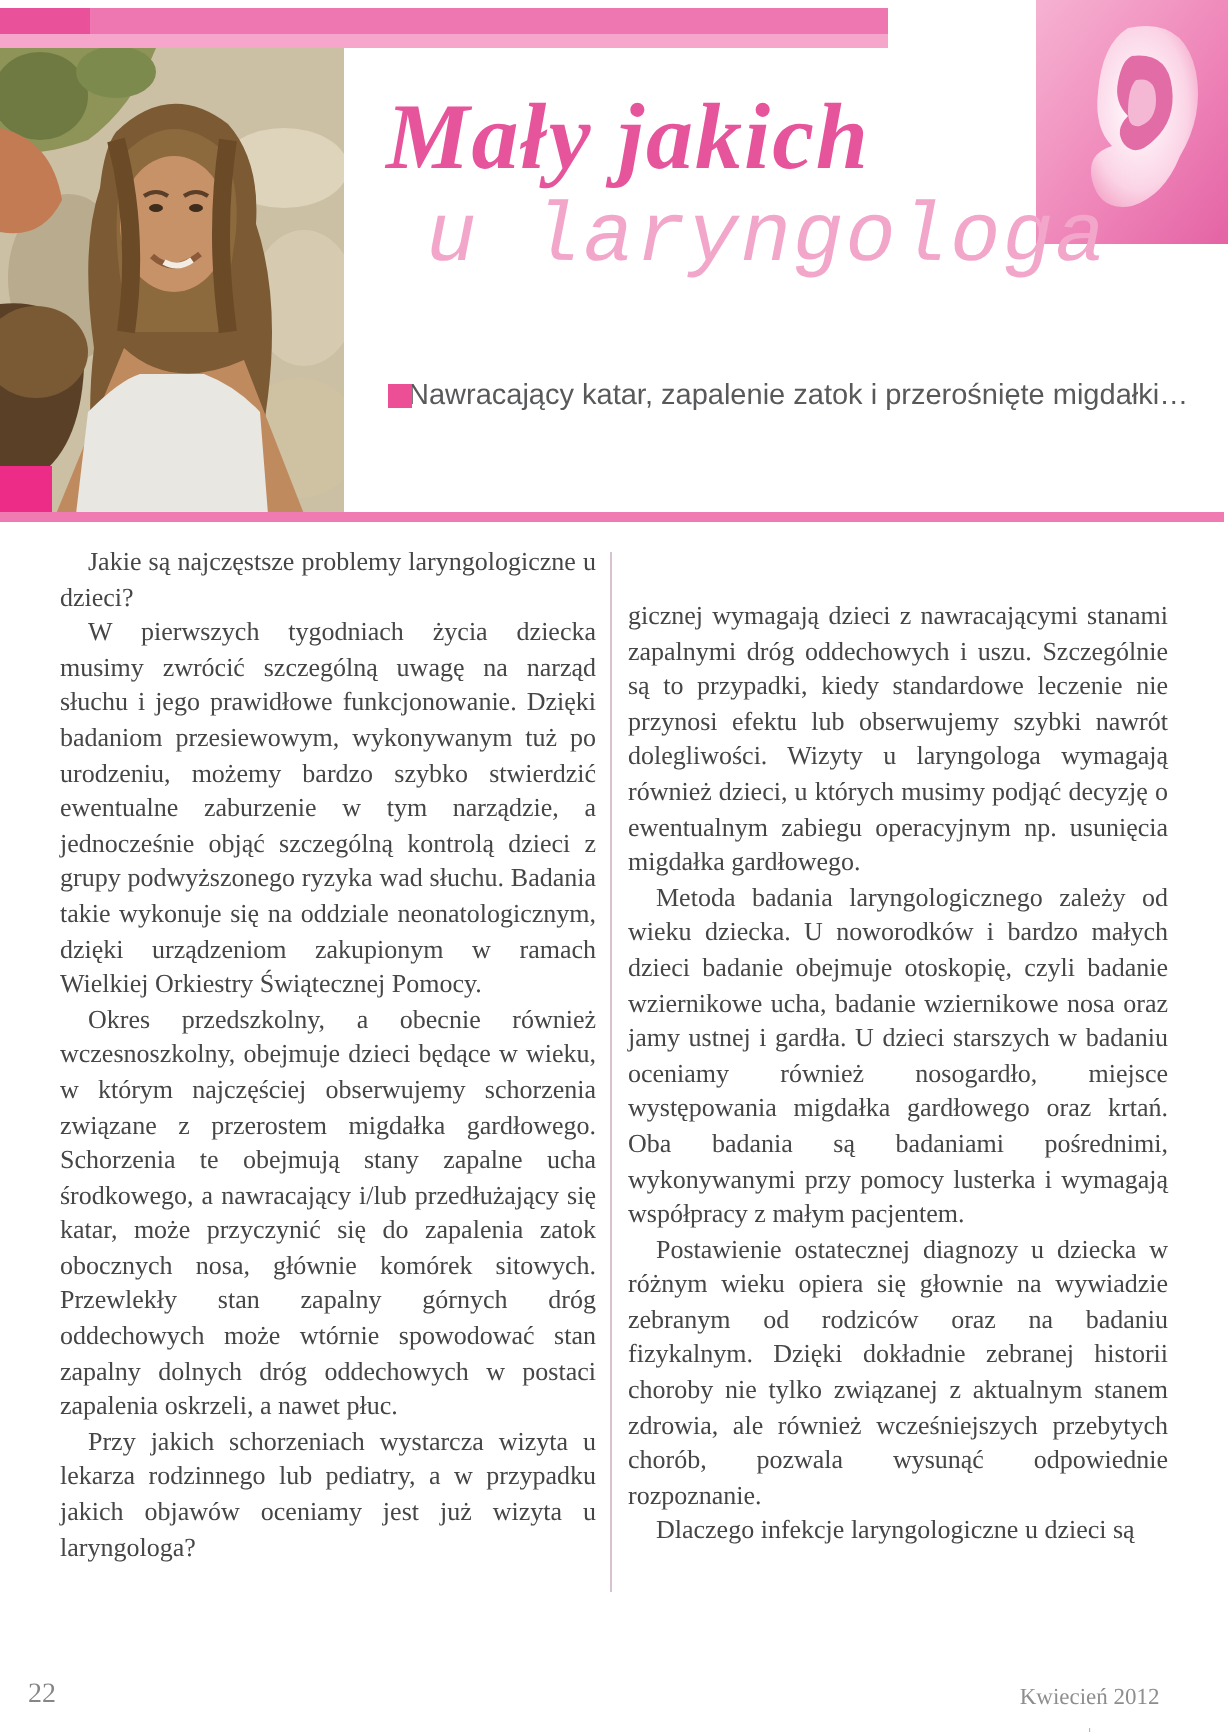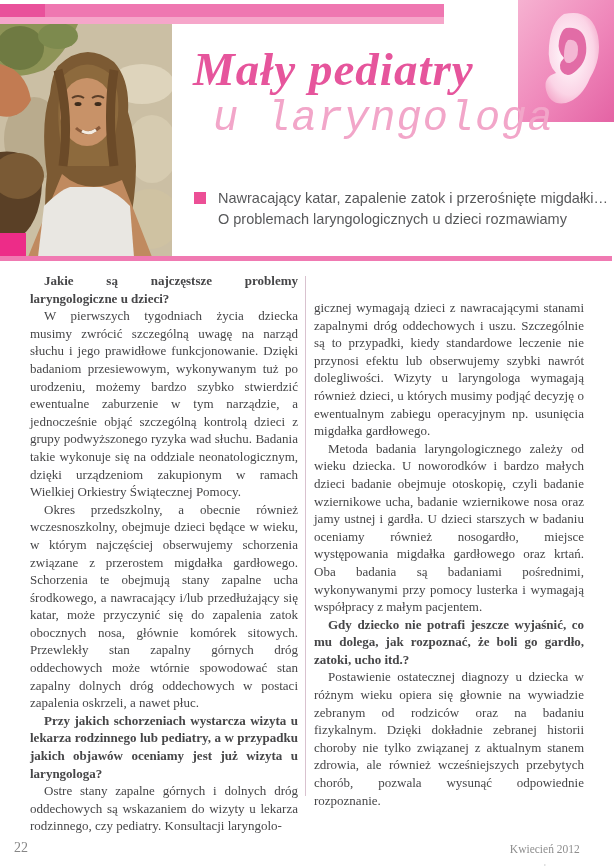--- a/index.html
+++ b/index.html
@@ -24,34 +24,34 @@
   .title2{
     position:absolute;left:193px;top:96px;width:420px;
     font-family:Liberation Mono, monospace;font-style:italic;font-weight:normal;
     font-size:42px;line-height:1.1;color:#f2a6c9;letter-spacing:1px;white-space:nowrap;margin-left:20px;
   }
   
   .lead{position:absolute;left:194px;top:188px;width:410px;}
   .lead-bullet{
     position:absolute;left:0;top:4px;width:12px;height:12px;background:#ec4f96;
   }
-  .lead-lines{margin-left:24px;font-family:"Liberation Sans", sans-serif;
+  .lead-lines{margin-left:10px;font-family:"Liberation Sans", sans-serif;
     font-size:14.5px;line-height:21px;color:#58595b;}
   .lead-lines div{white-space:nowrap;}
   
   .column{
     position:absolute;top:272px;
     font-family:"Liberation Serif", serif;font-size:13px;line-height:17.6px;
     color:#464648;text-align:justify;
   }
   .col-left{left:30px;width:268px;}
   .col-right{left:314px;width:270px;}
   .col-divider{position:absolute;left:305px;top:276px;width:1px;height:520px;background:#d9c2cf;}
   .blk{margin:0;text-indent:14px;}
-  .blk.heading{font-weight:bold;}
+  .blk.heading{font-weight:normal;}
   .blk.no-indent{text-indent:0;margin-top:27px;}
   
   .page-number{
     position:absolute;left:14px;top:840px;
     font-family:"Liberation Serif", serif;font-size:14px;color:#868686;text-align:center;
   }
   .footer-right{
     position:absolute;right:20px;top:843px;
     font-family:Liberation Serif, serif;font-size:11.5px;color:#8e8e8e;
     display:flex;align-items:center;gap:8px;flex-direction:column;
@@ -115,44 +115,42 @@
       <path d="M76,104 Q87,114 100,103" stroke="#8a5a3a" stroke-width="3" fill="none"></path>
       <path d="M82,107 Q89,111 96,106" stroke="#f3ece2" stroke-width="3" fill="none"></path>
       <path d="M58,46 Q70,92 63,142" stroke="#6b4a28" stroke-width="9" fill="none"></path>
       <path d="M114,46 Q107,92 114,142" stroke="#6b4a28" stroke-width="9" fill="none"></path>
       <path d="M70,56 Q80,76 74,96" stroke="#a5steal" stroke-width="0" fill="none"></path>
     </svg>
   </div>
   <div class="magenta-square"></div>
   <div class="header-rule"></div>
 
-  <div class="title1">Mały pediatry</div>
+  <div class="title1">Mały jakich</div>
   <div class="title2">u laryngologa</div>
 
   <div class="lead">
     <span class="lead-bullet"></span>
     <div class="lead-lines">
       <div>Nawracający katar, zapalenie zatok i przerośnięte migdałki…</div>
-      <div>O problemach laryngologicznych u dzieci rozmawiamy</div>
     </div>
   </div>
 
   <div class="column col-left">
       <p class="blk heading">Jakie są najczęstsze problemy laryngologiczne u dzieci?</p>
       <p class="blk para">W pierwszych tygodniach życia dziecka musimy zwrócić szczególną uwagę na narząd słuchu i jego prawidłowe funkcjonowanie. Dzięki badaniom przesiewowym, wykonywanym tuż po urodzeniu, możemy bardzo szybko stwierdzić ewentualne zaburzenie w tym narządzie, a jednocześnie objąć szczególną kontrolą dzieci z grupy podwyższonego ryzyka wad słuchu. Badania takie wykonuje się na oddziale neonatologicznym, dzięki urządzeniom zakupionym w ramach Wielkiej Orkiestry Świątecznej Pomocy.</p>
       <p class="blk para">Okres przedszkolny, a obecnie również wczesnoszkolny, obejmuje dzieci będące w wieku, w którym najczęściej obserwujemy schorzenia związane z przerostem migdałka gardłowego. Schorzenia te obejmują stany zapalne ucha środkowego, a nawracający i/lub przedłużający się katar, może przyczynić się do zapalenia zatok obocznych nosa, głównie komórek sitowych. Przewlekły stan zapalny górnych dróg oddechowych może wtórnie spowodować stan zapalny dolnych dróg oddechowych w postaci zapalenia oskrzeli, a nawet płuc.</p>
       <p class="blk heading">Przy jakich schorzeniach wystarcza wizyta u lekarza rodzinnego lub pediatry, a w przypadku jakich objawów oceniamy jest już wizyta u laryngologa?</p>
-      <p class="blk para">Ostre stany zapalne górnych i dolnych dróg oddechowych są wskazaniem do wizyty u lekarza rodzinnego, czy pediatry. Konsultacji laryngolo-</p>
     </div>
   <div class="col-divider"></div>
   <div class="column col-right">
       <p class="blk para no-indent">gicznej wymagają dzieci z nawracającymi stanami zapalnymi dróg oddechowych i uszu. Szczególnie są to przypadki, kiedy standardowe leczenie nie przynosi efektu lub obserwujemy szybki nawrót dolegliwości. Wizyty u laryngologa wymagają również dzieci, u których musimy podjąć decyzję o ewentualnym zabiegu operacyjnym np. usunięcia migdałka gardłowego.</p>
       <p class="blk para">Metoda badania laryngologicznego zależy od wieku dziecka. U noworodków i bardzo małych dzieci badanie obejmuje otoskopię, czyli badanie wziernikowe ucha, badanie wziernikowe nosa oraz jamy ustnej i gardła. U dzieci starszych w badaniu oceniamy również nosogardło, miejsce występowania migdałka gardłowego oraz krtań. Oba badania są badaniami pośrednimi, wykonywanymi przy pomocy lusterka i wymagają współpracy z małym pacjentem.</p>
-      <p class="blk heading">Gdy dziecko nie potrafi jeszcze wyjaśnić, co mu dolega, jak rozpoznać, że boli go gardło, zatoki, ucho itd.?</p>
       <p class="blk para">Postawienie ostatecznej diagnozy u dziecka w różnym wieku opiera się głownie na wywiadzie zebranym od rodziców oraz na badaniu fizykalnym. Dzięki dokładnie zebranej historii choroby nie tylko związanej z aktualnym stanem zdrowia, ale również wcześniejszych przebytych chorób, pozwala wysunąć odpowiednie rozpoznanie.</p>
+      <p class="blk heading">Dlaczego infekcje laryngologiczne u dzieci są</p>
     </div>
 
   <div class="page-number">22</div>
   <div class="footer-right">
     <span>Kwiecień 2012</span>
     <span class="footer-sep">|</span>
     <span>Zdrowie w Krakowie</span>
     <span class="footer-square"></span>
   </div>
 

